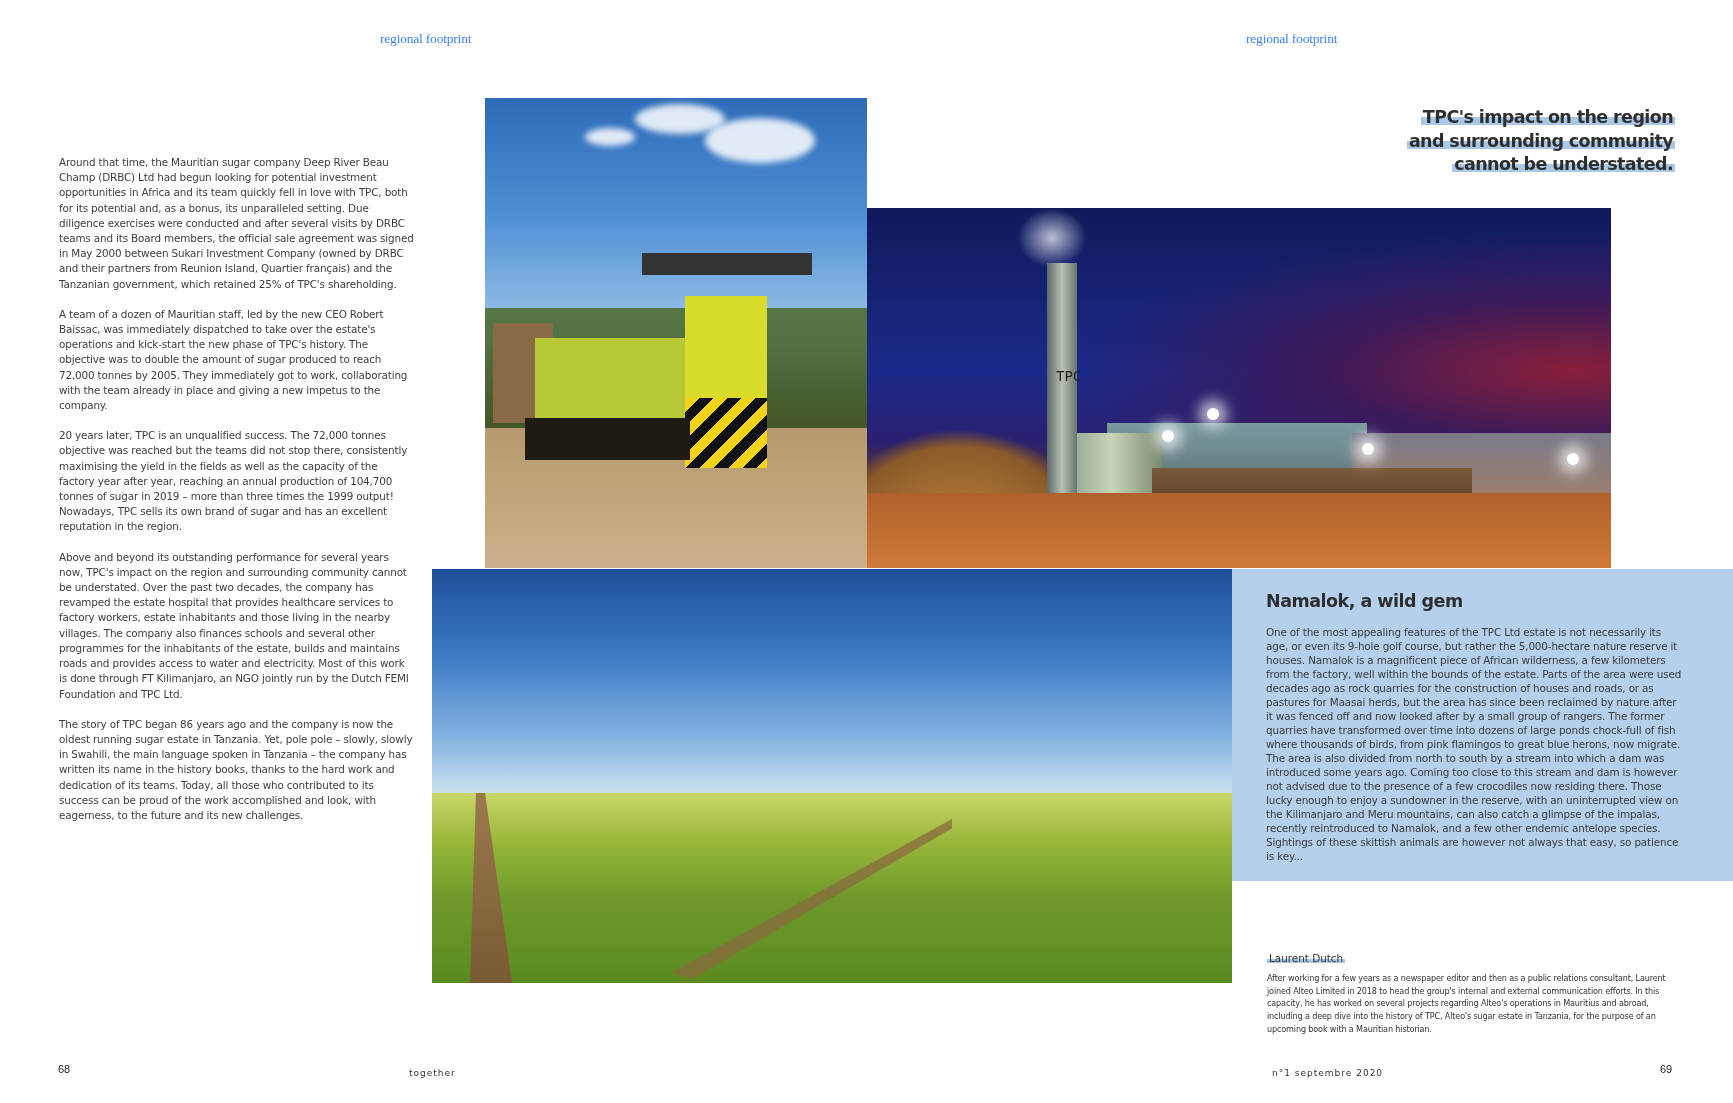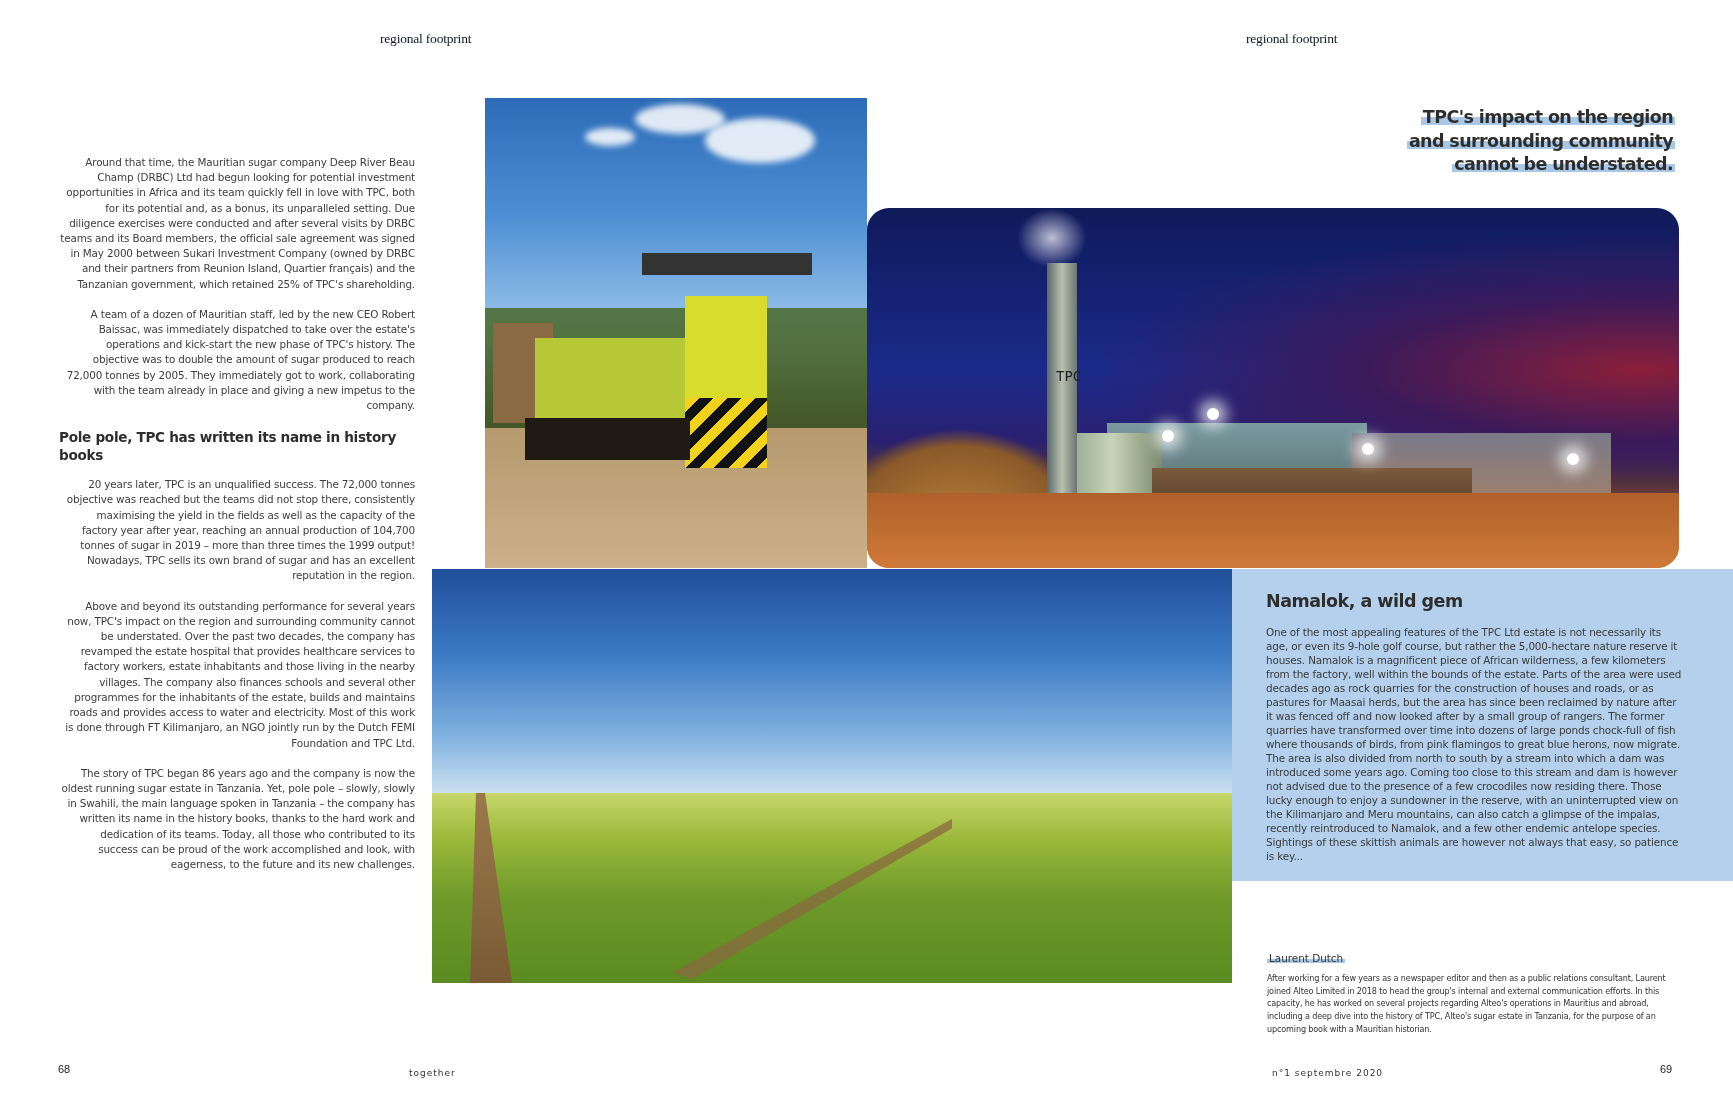--- a/index.html
+++ b/index.html
@@ -1,31 +1,31 @@
 <!DOCTYPE html>
 <html><head>
 <meta charset="utf-8">
 <style>
   * { box-sizing: border-box; margin: 0; padding: 0; }
   html, body { width: 1733px; height: 1103px; background: #ffffff; overflow: hidden; }
   body { position: relative; font-family: "DejaVu Sans", sans-serif; color: #3a3a3a; }
 
   .running-head {
     position: absolute; top: 31px;
-    font-family: "Liberation Serif", serif; font-size: 13.5px; color: #0f172a;
+    font-family: "Liberation Serif", serif; font-size: 13.5px; color: #3b82f6;
     letter-spacing: -0.2px;
   }
   #rh-left { left: 380px; }
   #rh-right { left: 1246px; }
 
   .col-left {
     position: absolute; left: 59px; top: 155px; width: 356px;
     font-size: 10.4px; line-height: 15.2px; color: #3d3d3d; letter-spacing: -0.15px;
   }
-  .col-left p { margin-bottom: 15px; text-align: right; }
+  .col-left p { margin-bottom: 15px; }
   .col-left h2 {
     font-size: 13.6px; font-weight: bold; color: #2d2d2d; line-height: 18px;
     margin: 3px 0 13px 0; letter-spacing: -0.3px;
   }
 
   .photo { position: absolute; overflow: hidden; }
 
   
   #photo-train { left: 485px; top: 98px; width: 382px; height: 470px;
     background: linear-gradient(180deg, #2d6bb8 0%, #4d8fd4 25%, #8dbbe6 45%, #b7cfe0 52%, #b69a6e 70%, #cbb08a 100%); }
@@ -34,23 +34,23 @@
     background: linear-gradient(180deg, #4a6a2a, #2f4a1a); opacity: 0.85; }
   #photo-train .wagon { position:absolute; left:8px; top:225px; width:60px; height:100px; background:#8a6a44; }
   #photo-train .loco { position:absolute; left:50px; top:240px; width:210px; height:100px; background:#b7c836; }
   #photo-train .cab-roof { position:absolute; left:157px; top:155px; width:170px; height:22px; background:#333; transform: skewX(-12px); }
   #photo-train .cab { position:absolute; left:200px; top:198px; width:82px; height:130px; background:#d9dc2a; }
   #photo-train .stripes { position:absolute; left:200px; top:300px; width:82px; height:70px;
     background: repeating-linear-gradient(135deg, #f3d21a 0 10px, #111 10px 20px); }
   #photo-train .chassis { position:absolute; left:40px; top:320px; width:165px; height:42px; background:#1f1a14; }
 
   
-  #photo-factory { left: 867px; top: 208px; width: 812px; height: 360px;
+  #photo-factory { left: 867px; top: 208px; width: 744px; height: 360px;
     background: radial-gradient(ellipse at 95% 45%, #8a1f3a 0%, #3b1a5a 25%, transparent 50%),
-                linear-gradient(180deg, #0f1a5a 0%, #1b2a8a 45%, #2a2070 65%, #5a3a30 75%, #b4622a 90%, #c86a2a 100%); border-radius: 22px; }
+                linear-gradient(180deg, #0f1a5a 0%, #1b2a8a 45%, #2a2070 65%, #5a3a30 75%, #b4622a 90%, #c86a2a 100%); }
   #photo-factory .steam { position:absolute; left:150px; top:0; width:70px; height:60px; background: radial-gradient(ellipse, rgba(230,230,240,0.8), transparent 70%); }
   #photo-factory .chimney { position:absolute; left:180px; top:55px; width:30px; height:270px; background: linear-gradient(90deg, #5a6a6a, #b8c0b0, #6a7570); }
   #photo-factory .chimney-label { position:absolute; left:189px; top:160px; font-family:"DejaVu Sans Mono", monospace; font-size:14px; color:#222; line-height:16px; width:12px; }
   #photo-factory .plant { position:absolute; left:240px; top:215px; width:260px; height:110px; background: linear-gradient(180deg, #7a9aa0, #4a5a5a); }
   #photo-factory .tank { position:absolute; left:195px; top:225px; width:100px; height:110px; background: linear-gradient(90deg, #8aa08a, #c8d4b8, #7a8a70); }
   #photo-factory .shed { position:absolute; left:485px; top:225px; width:259px; height:70px; background: linear-gradient(180deg, #7a7a8a, #a0806a); }
   #photo-factory .ground { position:absolute; left:0; right:0; bottom:0; height:75px; background: linear-gradient(180deg, #b0602a, #d07a3a); }
   #photo-factory .bagasse { position:absolute; left:0; bottom:20px; width:230px; height:120px; background: radial-gradient(ellipse at 40% 100%, #c88a3a, #8a5a2a 60%, transparent 70%); }
   #photo-factory .cane-wagons { position:absolute; left:285px; bottom:20px; width:320px; height:80px; background: linear-gradient(180deg, #7a5a3a, #3a2a20); }
   #photo-factory .light { position:absolute; width:12px; height:12px; border-radius:50%; background:#fff; box-shadow: 0 0 14px 8px rgba(255,255,255,0.7); }
@@ -103,21 +103,20 @@
 </style>
 </head>
 <body>
 
 <div id="rh-left" class="running-head">regional footprint</div>
 <div id="rh-right" class="running-head">regional footprint</div>
 
 <div class="col-left">
   <p>Around that time, the Mauritian sugar company Deep River Beau Champ (DRBC) Ltd had begun looking for potential investment opportunities in Africa and its team quickly fell in love with TPC, both for its potential and, as a bonus, its unparalleled setting. Due diligence exercises were conducted and after several visits by DRBC teams and its Board members, the official sale agreement was signed in May 2000 between Sukari Investment Company (owned by DRBC and their partners from Reunion Island, Quartier français) and the Tanzanian government, which retained 25% of TPC's shareholding.</p>
   <p>A team of a dozen of Mauritian staff, led by the new CEO Robert Baissac, was immediately dispatched to take over the estate's operations and kick-start the new phase of TPC's history. The objective was to double the amount of sugar produced to reach 72,000 tonnes by 2005. They immediately got to work, collaborating with the team already in place and giving a new impetus to the company.</p>
-  <h2>Pole pole, TPC has written its name in history books</h2>
   <p>20 years later, TPC is an unqualified success. The 72,000 tonnes objective was reached but the teams did not stop there, consistently maximising the yield in the fields as well as the capacity of the factory year after year, reaching an annual production of 104,700 tonnes of sugar in 2019 – more than three times the 1999 output! Nowadays, TPC sells its own brand of sugar and has an excellent reputation in the region.</p>
   <p>Above and beyond its outstanding performance for several years now, TPC's impact on the region and surrounding community cannot be understated. Over the past two decades, the company has revamped the estate hospital that provides healthcare services to factory workers, estate inhabitants and those living in the nearby villages. The company also finances schools and several other programmes for the inhabitants of the estate, builds and maintains roads and provides access to water and electricity. Most of this work is done through FT Kilimanjaro, an NGO jointly run by the Dutch FEMI Foundation and TPC Ltd.</p>
   <p>The story of TPC began 86 years ago and the company is now the oldest running sugar estate in Tanzania. Yet, pole pole – slowly, slowly in Swahili, the main language spoken in Tanzania – the company has written its name in the history books, thanks to the hard work and dedication of its teams. Today, all those who contributed to its success can be proud of the work accomplished and look, with eagerness, to the future and its new challenges.</p>
 </div>
 
 <div id="photo-train" class="photo" title="Yellow-green sugarcane locomotive under blue sky">
   <div class="cloud" style="left:150px;top:6px;width:90px;height:30px;"></div>
   <div class="cloud" style="left:220px;top:20px;width:110px;height:45px;"></div>
   <div class="cloud" style="left:100px;top:30px;width:50px;height:18px;"></div>
   <div class="trees"></div>

